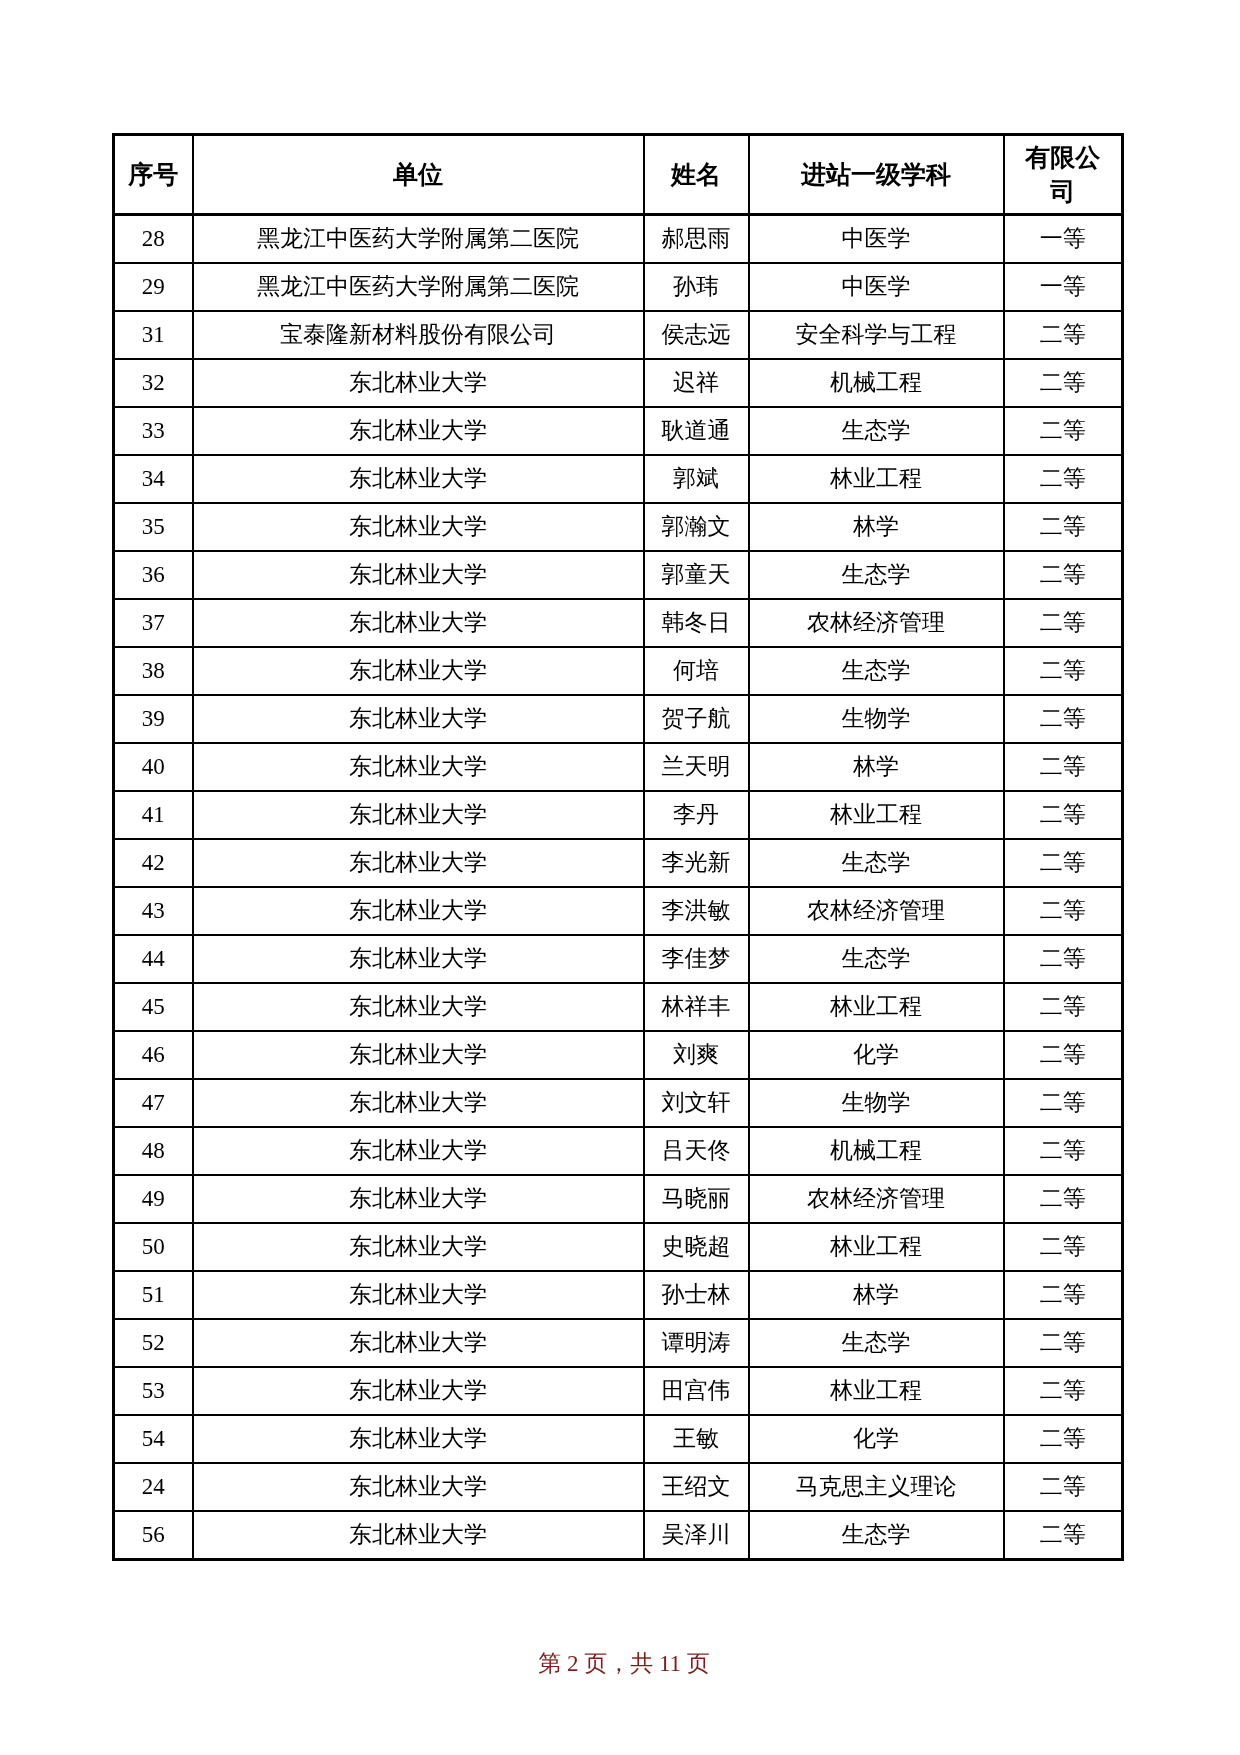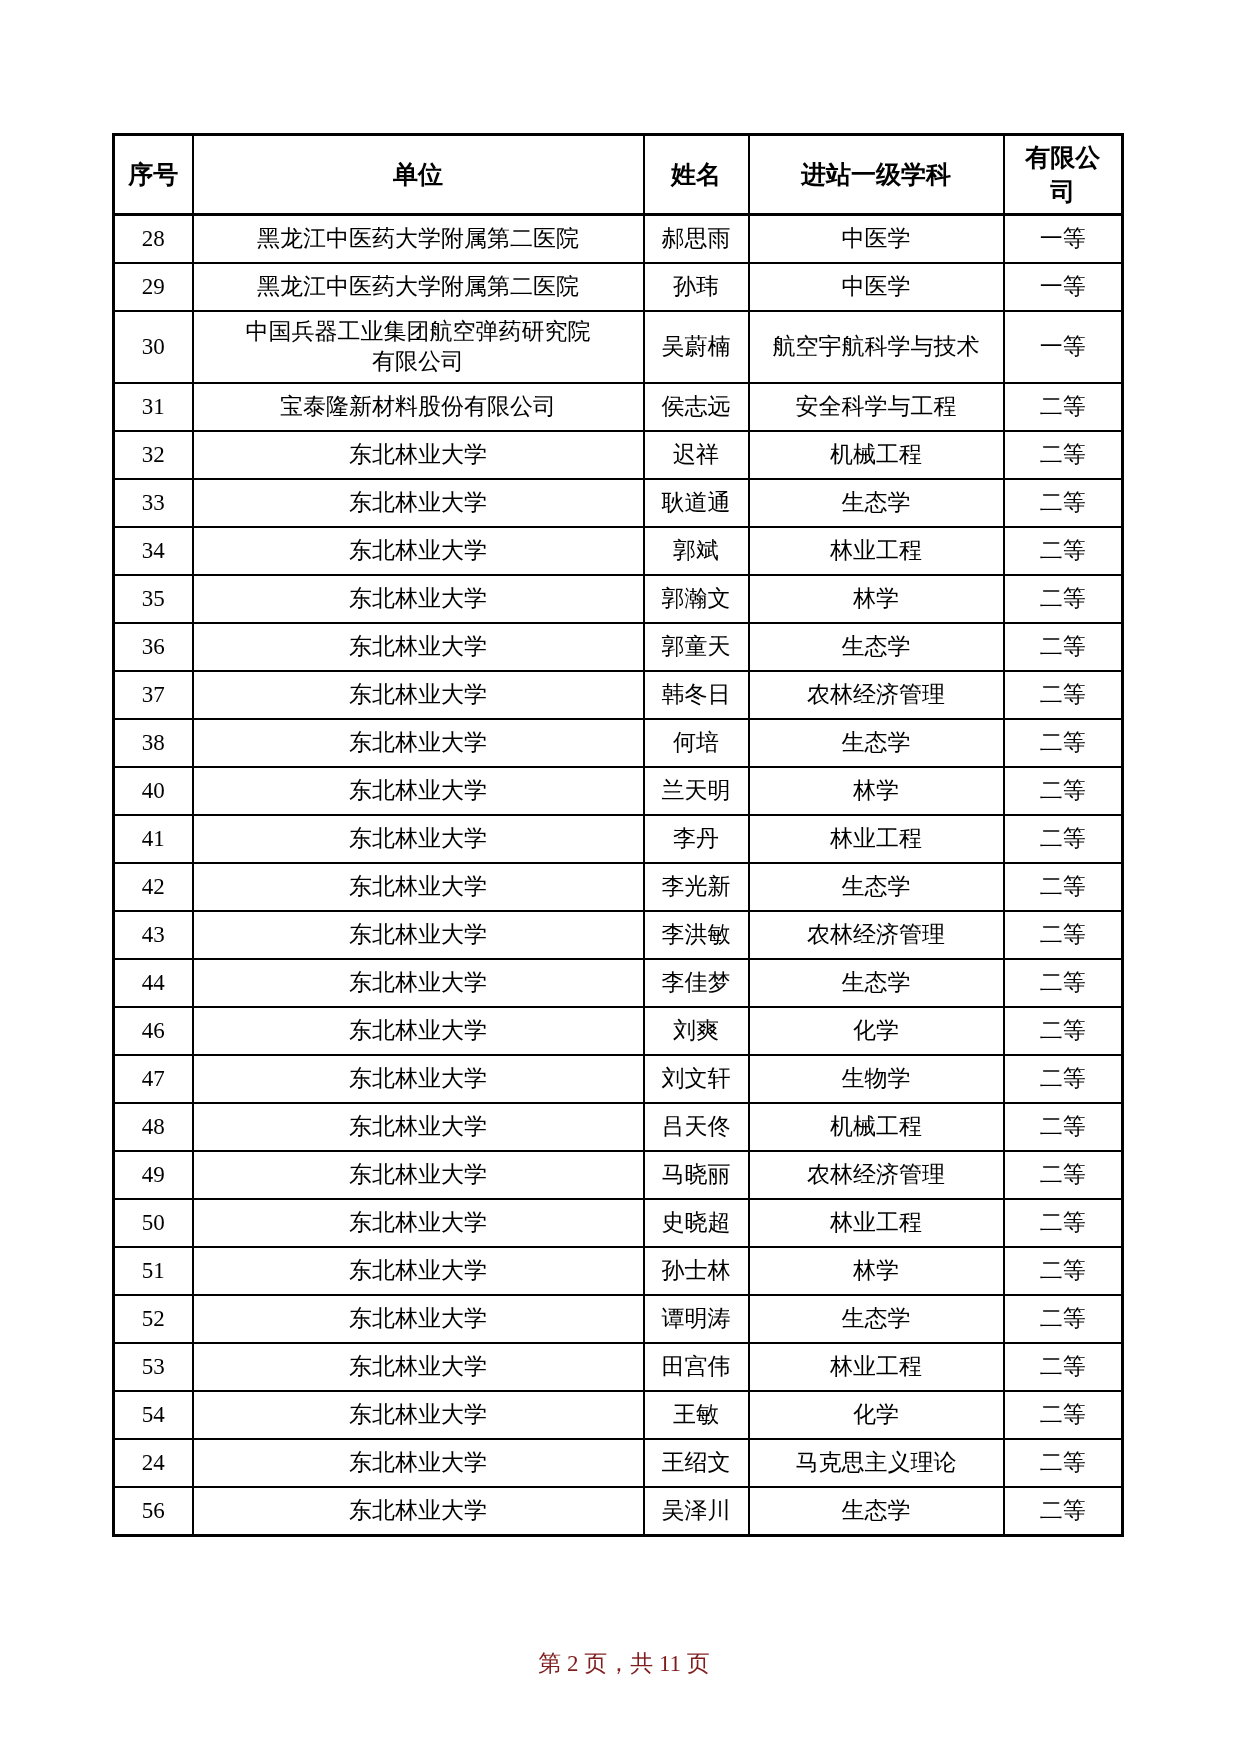--- a/index.html
+++ b/index.html
@@ -94,28 +94,20 @@
   </tr>
 
   <tr>
     <td class="c-no">29</td>
     <td class="c-unit">黑龙江中医药大学附属第二医院</td>
     <td class="c-name">孙玮</td>
     <td class="c-disc">中医学</td>
     <td class="c-grade">一等</td>
   </tr>
 
-  <tr class="tall">
-    <td class="c-no">30</td>
-    <td class="c-unit">中国兵器工业集团航空弹药研究院
-有限公司</td>
-    <td class="c-name">吴蔚楠</td>
-    <td class="c-disc">航空宇航科学与技术</td>
-    <td class="c-grade">一等</td>
-  </tr>
 
   <tr>
     <td class="c-no">31</td>
     <td class="c-unit">宝泰隆新材料股份有限公司</td>
     <td class="c-name">侯志远</td>
     <td class="c-disc">安全科学与工程</td>
     <td class="c-grade">二等</td>
   </tr>
 
   <tr>
@@ -167,20 +159,27 @@
   </tr>
 
   <tr>
     <td class="c-no">38</td>
     <td class="c-unit">东北林业大学</td>
     <td class="c-name">何培</td>
     <td class="c-disc">生态学</td>
     <td class="c-grade">二等</td>
   </tr>
 
+  <tr>
+    <td class="c-no">39</td>
+    <td class="c-unit">东北林业大学</td>
+    <td class="c-name">贺子航</td>
+    <td class="c-disc">生物学</td>
+    <td class="c-grade">二等</td>
+  </tr>
 
   <tr>
     <td class="c-no">40</td>
     <td class="c-unit">东北林业大学</td>
     <td class="c-name">兰天明</td>
     <td class="c-disc">林学</td>
     <td class="c-grade">二等</td>
   </tr>
 
   <tr>
@@ -208,20 +207,27 @@
   </tr>
 
   <tr>
     <td class="c-no">44</td>
     <td class="c-unit">东北林业大学</td>
     <td class="c-name">李佳梦</td>
     <td class="c-disc">生态学</td>
     <td class="c-grade">二等</td>
   </tr>
 
+  <tr>
+    <td class="c-no">45</td>
+    <td class="c-unit">东北林业大学</td>
+    <td class="c-name">林祥丰</td>
+    <td class="c-disc">林业工程</td>
+    <td class="c-grade">二等</td>
+  </tr>
 
   <tr>
     <td class="c-no">46</td>
     <td class="c-unit">东北林业大学</td>
     <td class="c-name">刘爽</td>
     <td class="c-disc">化学</td>
     <td class="c-grade">二等</td>
   </tr>
 
   <tr>

